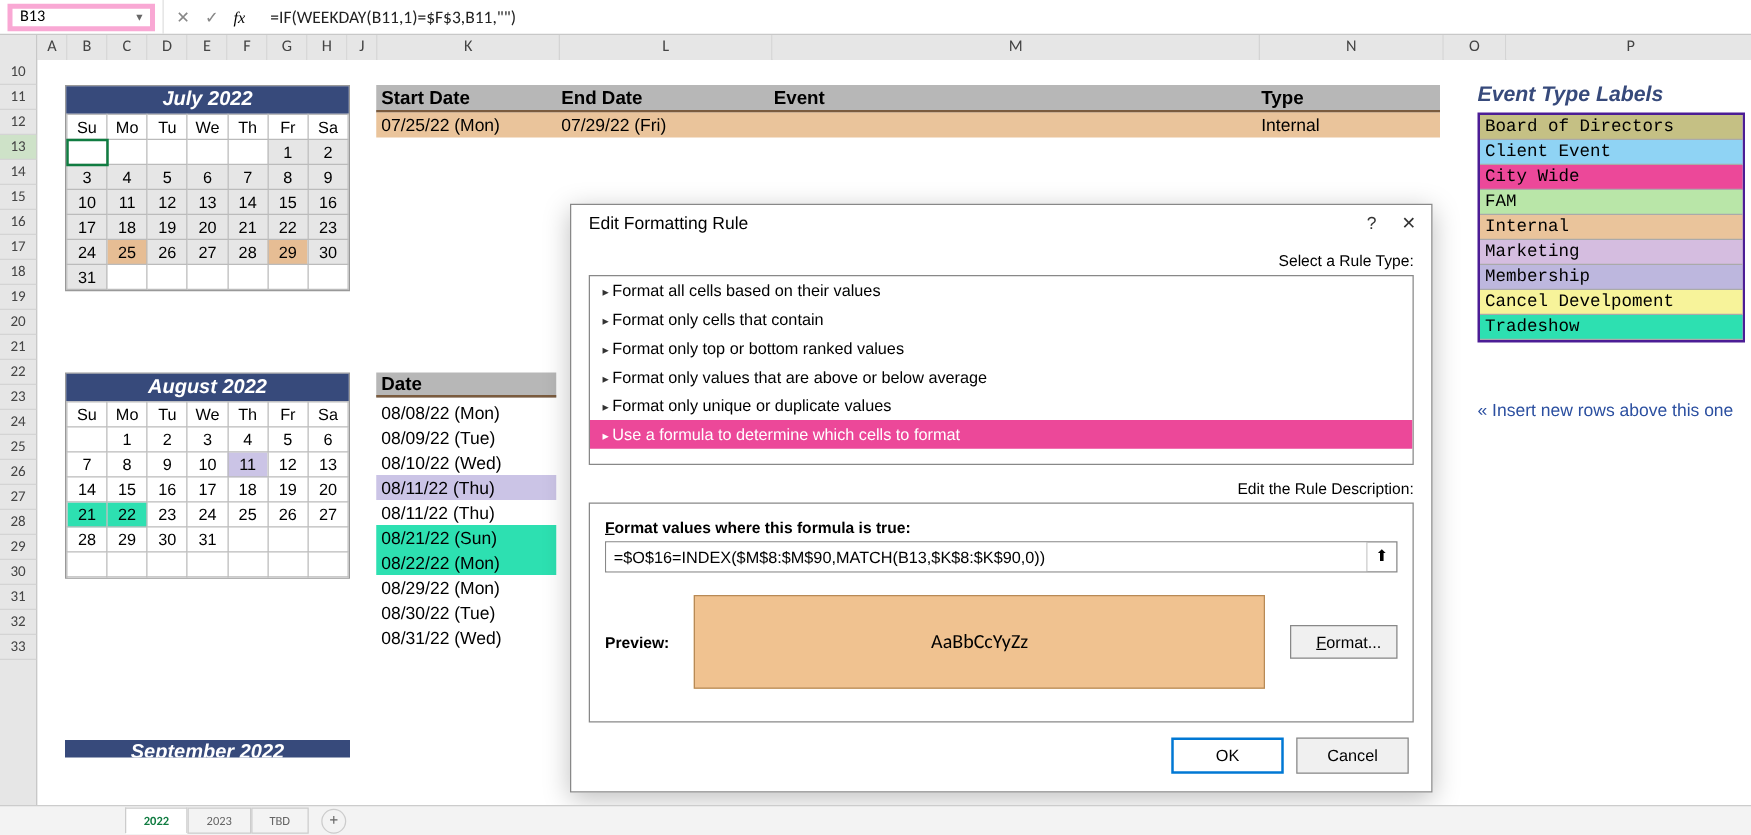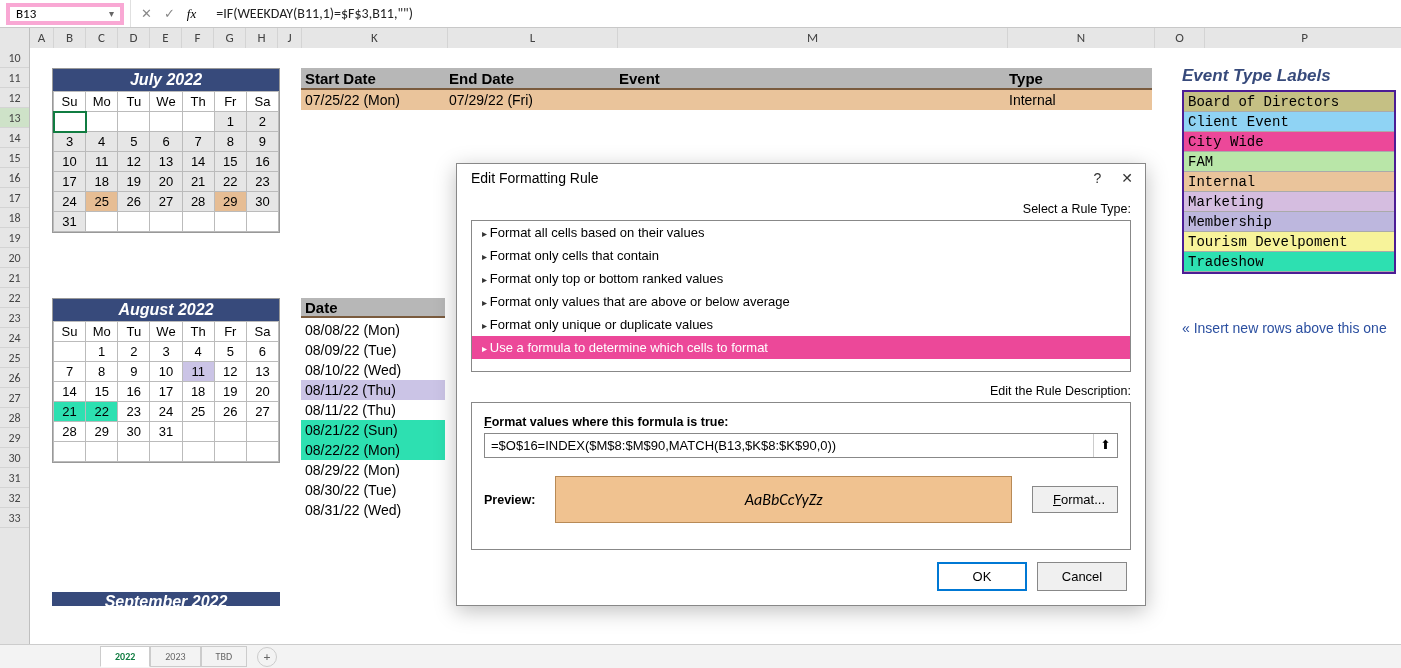--- a/index.html
+++ b/index.html
@@ -72,21 +72,21 @@
   .dialog-body { padding: 6px 14px 14px; font-size: 12.5px; }
   .rule-list { border: 1px solid #888; height: 152px; margin: 4px 0 12px; overflow: hidden; }
   .rule-list div { padding: 4px 10px; font-size: 13px; }
   .rule-list div::before { content: "▸ "; color: #333; font-size: 10px; }
   .rule-list .sel { background: #ec4899; color: #fff; }
   .rule-list .sel::before { color: #fff; }
   .formula-box { display: flex; border: 1px solid #888; margin: 4px 0 18px; }
   .formula-box input { flex: 1; border: none; padding: 4px 6px; font-size: 13px; outline: none; }
   .formula-box .picker { width: 24px; border-left: 1px solid #ccc; text-align: center; line-height: 22px; }
   .preview-row { display: flex; align-items: center; gap: 20px; margin-bottom: 12px; }
-  .preview-box { flex: 1; background: #f0c290; border: 1px solid #b88a56; text-align: center; padding: 13px 0; font-size: 16px; font-family: Calibri; font-style: italic; }
+  .preview-box { flex: 1; background: #f0c290; border: 1px solid #b88a56; text-align: center; padding: 27px 0; font-size: 16px; font-family: Calibri; }
   .format-btn, .ok-btn, .cancel-btn { border: 1px solid #888; background: #f0f0f0; padding: 5px 20px; font-size: 13px; }
   .format-btn { padding: 5px 20px; width: 86px; text-align: center;}
   .dialog-footer { display: flex; justify-content: flex-end; gap: 10px; padding-right: 4px; }
   .ok-btn { border: 2px solid #0078d4; background: #fff; width: 90px; text-align:center; }
   .cancel-btn{ width: 90px; text-align:center;}
   .sect-label { margin: 4px 0 2px; text-align: right; }
   .bold-label { font-weight: bold; margin: 2px 0 4px; }
   .u { text-decoration: underline; }
 
   .sept-peek { position: absolute; left: 22px; top: 544px; width: 228px; background: #374a7b; color: #fff; font-weight:bold; font-style: italic; text-align: center; font-size: 16px; padding: 1px 0 0; overflow:hidden; height:14px; font-family: Arial;}
@@ -335,21 +335,21 @@
 
     <div class="labels-title">Event Type Labels</div>
     <div class="label-list" id="label-list">
         <div style="background: rgb(197, 192, 132);">Board of Directors</div>
         <div style="background: rgb(143, 211, 244);">Client Event</div>
         <div style="background: #ec4899;">City Wide</div>
         <div style="background: rgb(185, 230, 168);">FAM</div>
         <div style="background: rgb(234, 196, 155);">Internal</div>
         <div style="background: rgb(213, 189, 224);">Marketing</div>
         <div style="background: rgb(189, 183, 222);">Membership</div>
-        <div style="background: rgb(247, 243, 154);">Tourism Develpoment</div>
+        <div style="background: rgb(247, 243, 154);">Cancel Develpoment</div>
         <div style="background: rgb(45, 224, 177);">Tradeshow</div>
       </div>
     <div class="insert-note">« Insert new rows above this one</div>
   </div>
 </div>
 
 <div class="dialog">
   <div class="dialog-title">
     <span>Edit Formatting Rule</span>
     <div class="btns">

